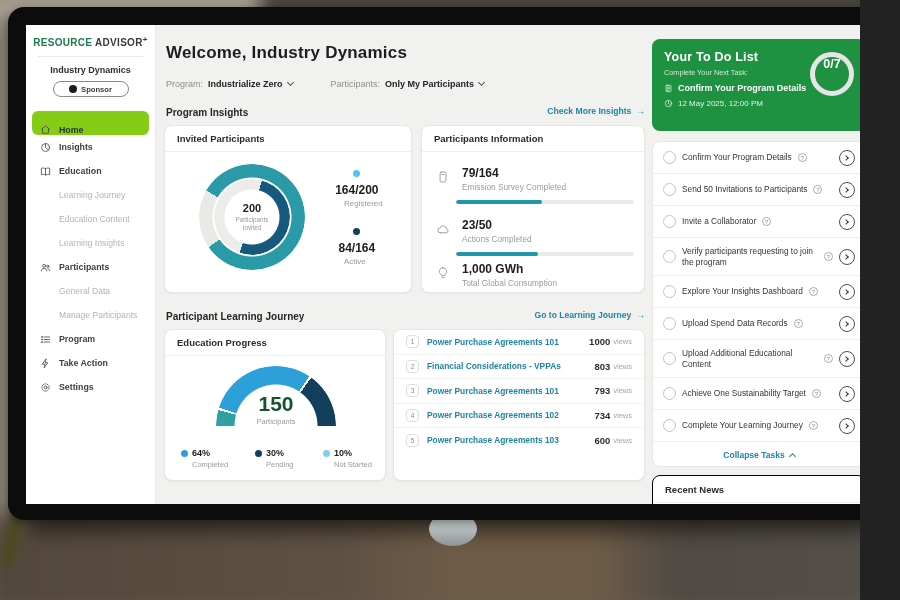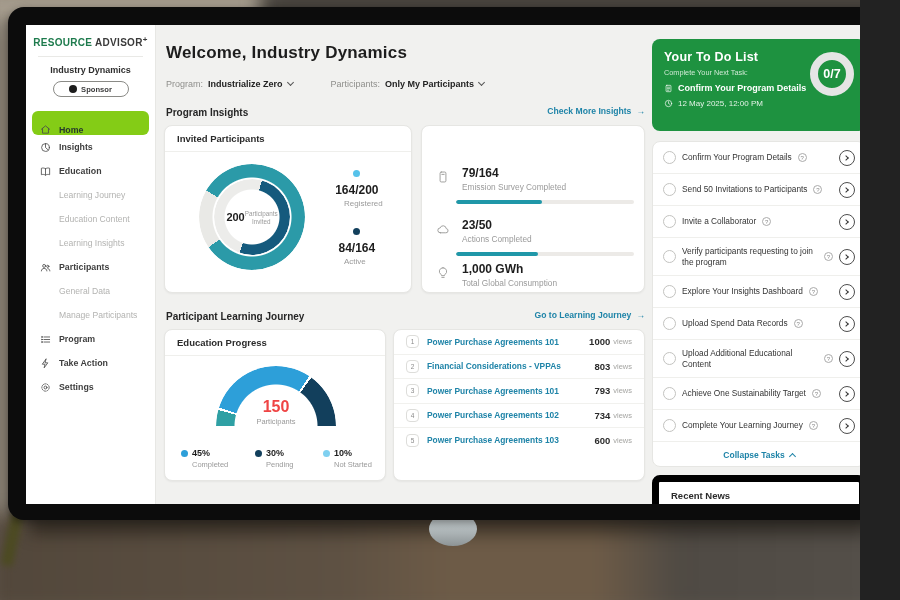--- a/index.html
+++ b/index.html
@@ -52,21 +52,21 @@
   .sec-link::after{content:"\2192";margin-left:5px;font-weight:400;}
   .card{position:absolute;background:#fff;border:1px solid #e6e6e3;border-radius:8px;box-shadow:0 1px 2px rgba(0,0,0,.05);}
   .card-h{height:26px;padding:0 12px;display:flex;align-items:center;border-bottom:1px solid #efefec;
           font-size:9.5px;font-weight:700;color:#2b2b2b;}
   
   .donut-wrap{position:absolute;left:34px;top:38px;width:106px;height:106px;}
   .ring-outer{position:absolute;inset:0;border-radius:50%;
       -webkit-mask:radial-gradient(circle,transparent 0 39px,#000 40px);mask:radial-gradient(circle,transparent 0 39px,#000 40px);}
   .ring-inner{position:absolute;inset:15px;border-radius:50%;
       -webkit-mask:radial-gradient(circle,transparent 0 27px,#000 28px);mask:radial-gradient(circle,transparent 0 27px,#000 28px);}
-  .donut-center{position:absolute;inset:28px;display:flex;flex-direction:row;align-items:center;justify-content:center;text-align:center;}
+  .donut-center{position:absolute;inset:28px;display:flex;flex-direction:column;align-items:center;justify-content:center;text-align:center;}
   .donut-center .v{font-size:11px;font-weight:700;color:#202020;}
   .donut-center .l{font-size:6.3px;color:#9a9a9a;line-height:1.3;margin-top:2px;}
   .dlegend{position:absolute;left:166px;top:44px;}
   .dleg-item{margin-bottom:20px;}
   .dleg-top{display:flex;align-items:center;gap:6px;flex-direction:column;}
   .dot{width:7px;height:7px;border-radius:50%;flex:0 0 auto;}
   .dleg-val{font-size:12px;font-weight:700;color:#1d1d1d;}
   .dleg-lbl{font-size:8px;color:#9a9a9a;margin:2px 0 0 13px;}
   
   .info-row{position:absolute;left:12px;right:12px;}
@@ -75,21 +75,21 @@
   .info-val{margin-left:28px;font-size:12px;font-weight:700;color:#1d1d1d;}
   .info-lbl{margin-left:28px;font-size:8.3px;color:#9a9a9a;margin-top:2px;}
   .pbar{margin:8px 0 0 22px;width:178px;height:4px;border-radius:2px;background:#eceae7;overflow:hidden;}
   .pbar-fill{height:100%;border-radius:2px;}
   
   .gauge-wrap{position:absolute;left:51px;top:36px;width:120px;height:60px;}
   .gauge{position:absolute;inset:0;border-radius:120px 120px 0 0;
       -webkit-mask:radial-gradient(circle at 50% 100%,transparent 0 41px,#000 42px);
       mask:radial-gradient(circle at 50% 100%,transparent 0 41px,#000 42px);}
   .gauge-center{position:absolute;left:0;right:0;bottom:0;text-align:center;}
-  .gauge-center .v{font-size:16px;font-weight:700;color:#ef4444;}
+  .gauge-center .v{font-size:21px;font-weight:700;color:#14532d;}
   .gauge-center .l{font-size:7.5px;color:#9a9a9a;margin-top:1px;}
   .eg-item{position:absolute;top:118px;}
   .eg-top{display:flex;align-items:center;gap:4px;}
   .eg-pct{font-size:9px;font-weight:700;color:#1d1d1d;}
   .eg-lbl{font-size:7.5px;color:#9a9a9a;margin:2px 0 0 11px;white-space:nowrap;}
   
   .lesson-row{display:flex;align-items:center;height:24.5px;padding:0 12px;border-bottom:1px solid #f1f1ee;}
   .lesson-row:last-child{border-bottom:none;}
   .rank{width:13px;height:13px;border:1px solid #ddddda;border-radius:4px;display:flex;align-items:center;
         justify-content:center;font-size:6.5px;color:#8a8a8a;flex:0 0 auto;}
@@ -98,41 +98,41 @@
   .views-lbl{margin-left:3px;font-size:7.5px;color:#a5a5a2;}
   
   .todo-green{position:absolute;left:626px;top:14px;width:214px;height:92px;border-radius:8px;
               background:#1e9240;color:#fff;padding:11px 12px;}
   .tg-title{font-size:12.5px;font-weight:700;letter-spacing:.2px;}
   .tg-sub{font-size:7.3px;color:#cfe9d4;margin-top:4px;}
   .tg-row{display:flex;align-items:center;gap:5px;margin-top:6px;}
   .tg-row svg{width:9px;height:9px;fill:none;stroke:#fff;stroke-width:1.8;stroke-linecap:round;stroke-linejoin:round;flex:0 0 auto;}
   .tg-task{font-size:9px;font-weight:700;}
   .tg-date{font-size:8px;color:#e2f2e5;}
-  .tg-ring{position:absolute;right:12px;top:13px;width:44px;height:44px;border:8px solid #e5e5e5;border-radius:50%;
-           display:flex;align-items:center;justify-content:center;}
+  .tg-ring{position:absolute;right:12px;top:13px;width:44px;height:44px;border:5px solid #e5e5e5;border-radius:50%;
+           display:flex;align-items:flex-start;justify-content:center;}
   .tg-ring .v{font-size:12.5px;font-weight:700;color:#fff;}
   .todo-list{position:absolute;left:626px;top:116px;width:214px;height:326px;background:#fff;
              border:1px solid #e6e6e3;border-radius:8px;overflow:hidden;}
   .todo-item{display:flex;align-items:center;gap:6px;padding:0 10px;border-bottom:1px solid #efefec;cursor:pointer;}
   .tcheck{width:13px;height:13px;border:1.4px solid #c3c3c0;border-radius:50%;flex:0 0 auto;}
   .tlabel{font-size:8.3px;color:#333;font-weight:500;line-height:1.25;max-width:136px;}
   .thelp{width:9px;height:9px;border:1px solid #aaa;border-radius:50%;color:#8a8a8a;font-size:6px;
          display:flex;align-items:center;justify-content:center;flex:0 0 auto;}
   .thelp::after{content:"?";}
   .tgo{margin-left:auto;width:16px;height:16px;border:1.4px solid #4e4e4e;border-radius:50%;
        display:flex;align-items:center;justify-content:center;flex:0 0 auto;}
   .tgo .c{width:4px;height:4px;border-right:1.5px solid #333;border-bottom:1.5px solid #333;
           transform:rotate(-45deg);margin-left:-2px;}
   .collapse-row{height:26px;display:flex;align-items:center;justify-content:center;gap:5px;cursor:pointer;}
   .collapse-lbl{font-size:8.5px;font-weight:700;color:#1f84a8;}
   .collapse-row .c{width:5px;height:5px;border-right:1.5px solid #1f84a8;border-bottom:1.5px solid #1f84a8;
                    transform:rotate(-135deg);margin-top:3px;}
   .news{position:absolute;left:626px;top:450px;width:214px;height:40px;background:#fff;
-        border:7px solid #000000;border-radius:8px;}
+        border:1px solid #000000;border-radius:8px;}
   .news .card-h{border-bottom:1px solid #efefec;height:27px;}
 </style>
 </head>
 <body>
 
 <div class="stage">
   <div class="bg bg-tl"></div>
   <div class="bg bg-top"></div>
   <div class="bg bg-left"></div>
   <div class="bg bg-right"></div>
@@ -264,20 +264,21 @@
           <div class="dleg-top">
             <span class="dot" style="background: rgb(18, 63, 92);"></span>
             <span class="dleg-val">84/164</span>
           </div>
           <div class="dleg-lbl">Active</div>
         </div>
       </div>
     </div>
 
     <div class="card" style="left:395px;top:100px;width:224px;height:168px;">
+      <div class="card-h">Participants Information</div>
       <div class="info-row" style="top:40px;">
         <span class="info-icon">
           <svg viewBox="0 0 24 24">
               <rect x="7" y="3.5" width="10" height="17" rx="2"></rect>
               <path d="M10 7.5h4"></path>
             </svg></span>
         <div class="info-val">79/164</div>
         <div class="info-lbl">Emission Survey Completed</div>
         <div class="pbar">
             <div class="pbar-fill" style="width: 48.2%; background: rgb(31, 151, 168);"></div>
@@ -313,21 +314,21 @@
       <div class="gauge-wrap">
         <div class="gauge" style="background: conic-gradient(from 270deg at 50% 100%, rgb(47, 160, 164) 0deg, rgb(47, 160, 164) 15.6deg, rgb(255, 255, 255) 15.6deg, rgb(255, 255, 255) 18deg, rgb(45, 159, 217) 18deg, rgb(45, 159, 217) 123.6deg, rgb(255, 255, 255) 123.6deg, rgb(255, 255, 255) 126deg, rgb(18, 63, 92) 126deg, rgb(18, 63, 92) 180deg, transparent 180deg, transparent 360deg);"></div>
         <div class="gauge-center">
           <div class="v">150</div>
           <div class="l">Participants</div>
         </div>
       </div>
       <div class="eg-item" style="left:16px;">
         <div class="eg-top">
             <span class="dot" style="background: rgb(45, 159, 217);"></span>
-          <span class="eg-pct">45%</span>
+          <span class="eg-pct">64%</span>
           </div>
         <div class="eg-lbl">Completed</div>
       </div>
       <div class="eg-item" style="left:90px;">
         <div class="eg-top">
             <span class="dot" style="background: rgb(18, 63, 92);"></span>
           <span class="eg-pct">30%</span>
           </div>
         <div class="eg-lbl">Pending</div>
       </div>

